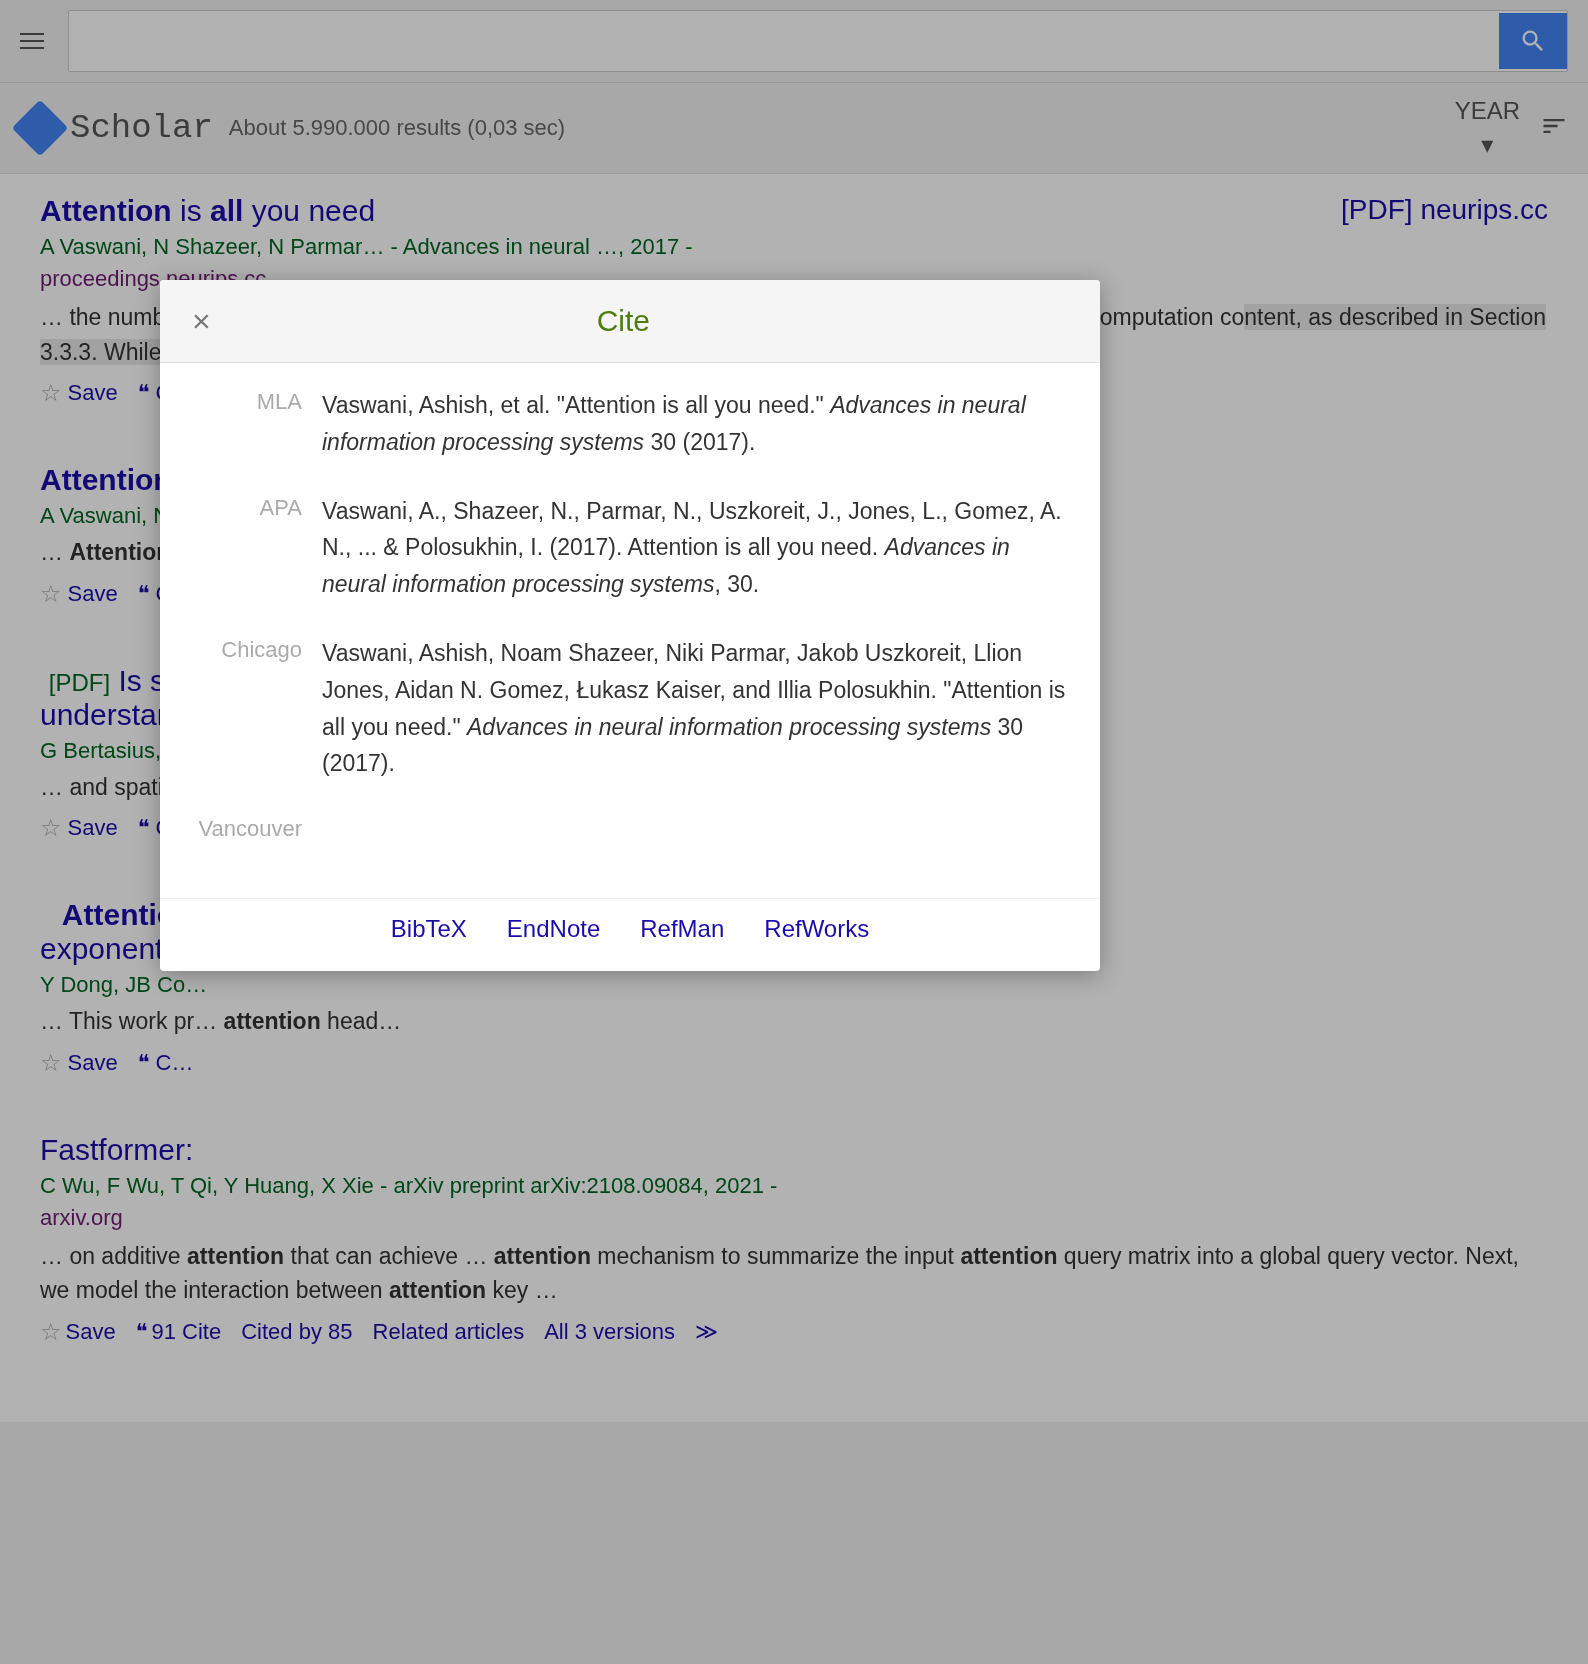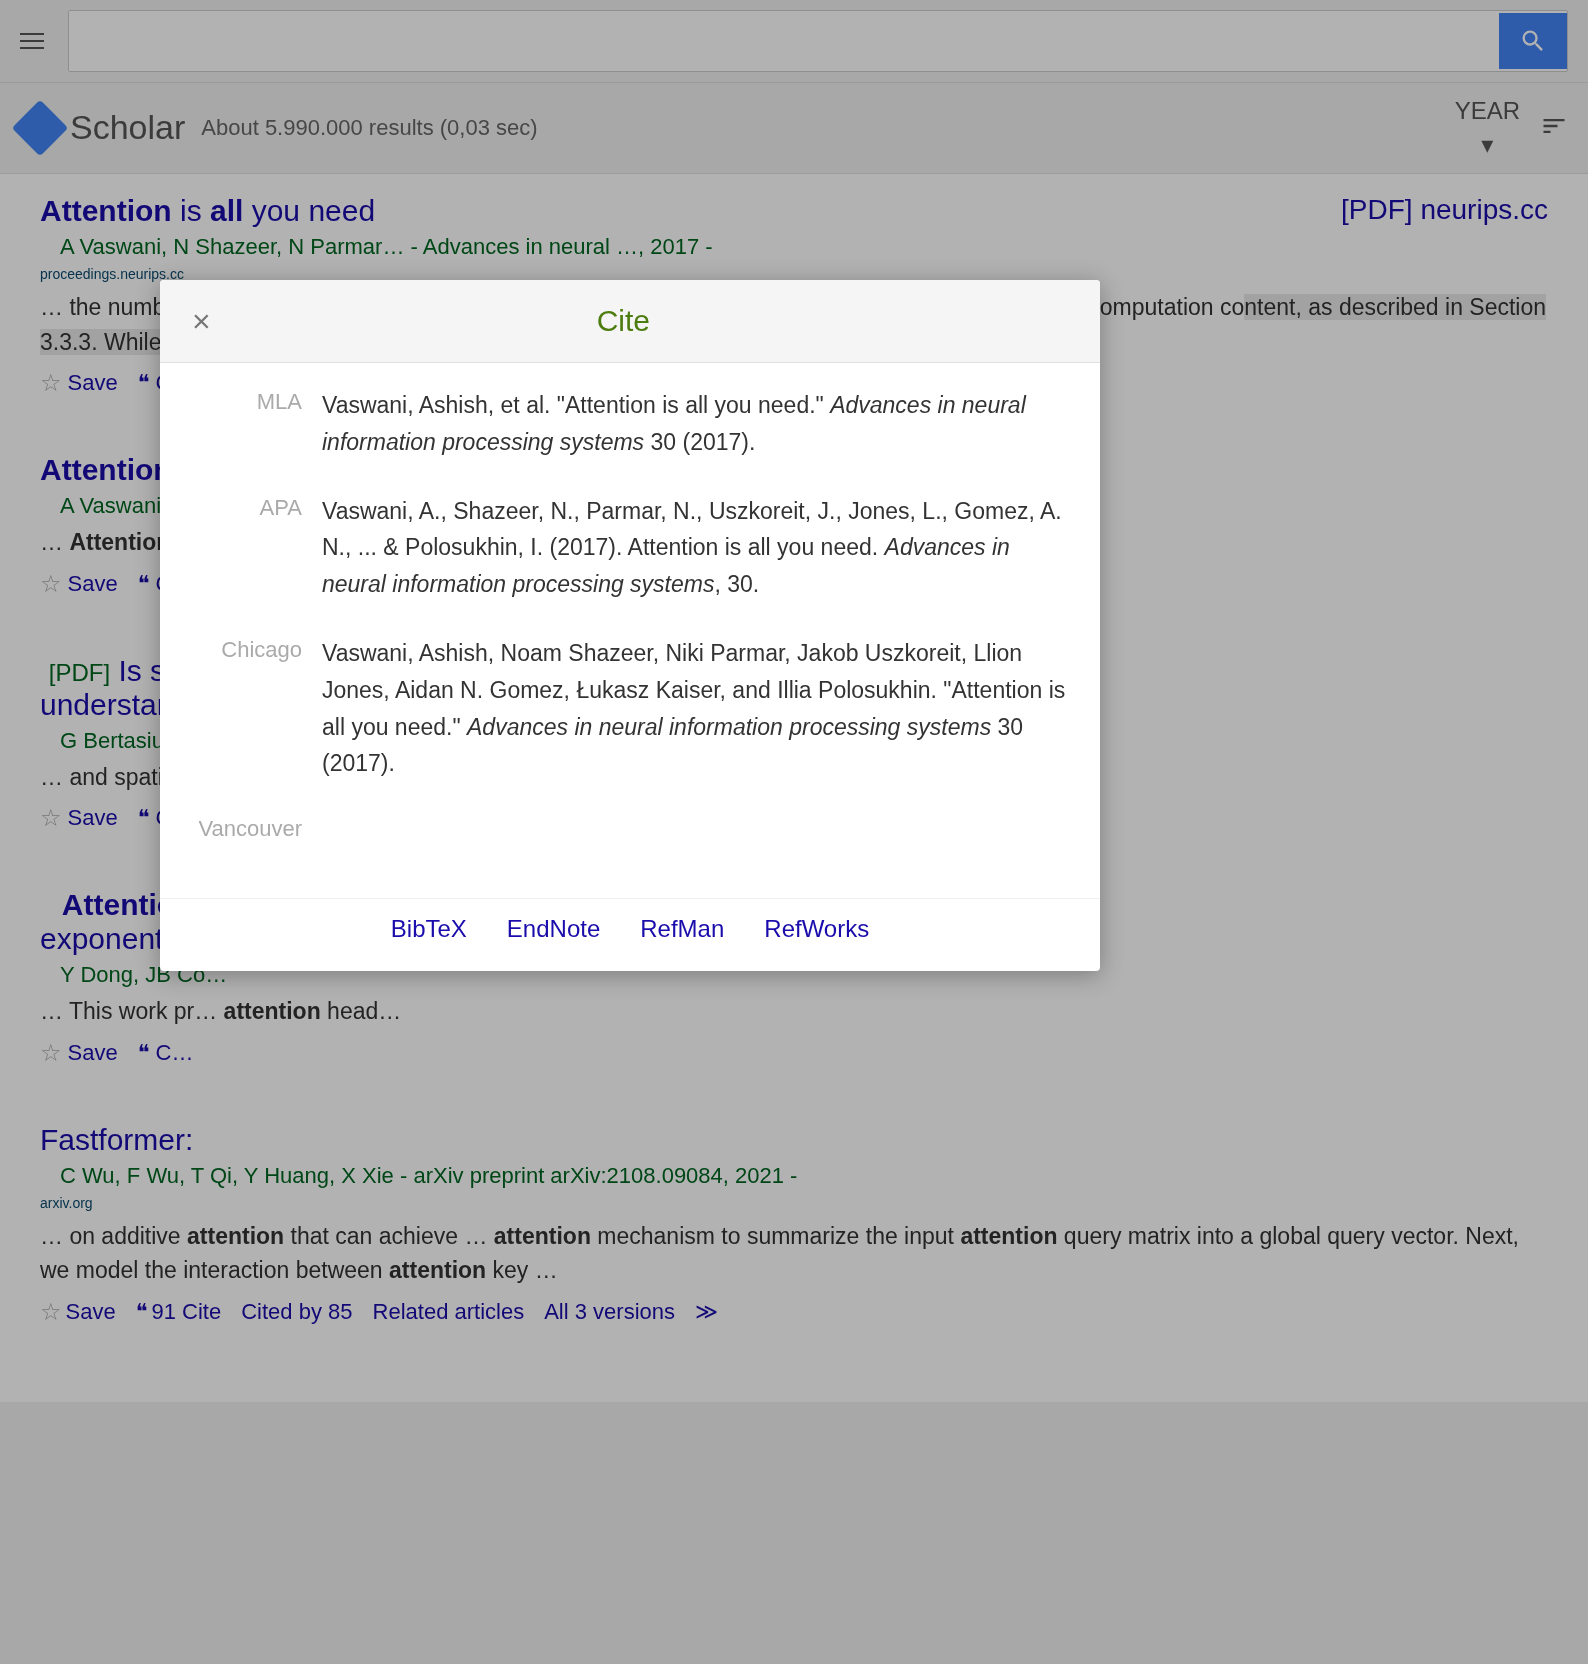--- a/index.html
+++ b/index.html
@@ -77,21 +77,22 @@
       justify-content: space-between;
       border-bottom: 1px solid #e0e0e0;
     }
     .scholar-left {
       display: flex;
       align-items: center;
       gap: 16px;
     }
     .scholar-logo {
       display: flex;
-      align-items: flex-start;
+      align-items: center;
+      font-family: Liberation Mono, monospace;
     }
     .scholar-diamond {
       width: 40px;
       height: 40px;
       background: #4285f4;
       transform: rotate(45deg);
       border-radius: 4px;
       margin-right: 10px;
     }
     .scholar-title {
@@ -153,26 +154,25 @@
       font-weight: bold;
       white-space: nowrap;
       text-align: right;
     }
     .pdf-link span { font-weight: normal; }
 
     .result-meta {
       font-size: 22px;
       color: #006621;
       margin-bottom: 6px;
-      margin-left: 20px;
     }
     .result-meta a { color: #006621; text-decoration: none; }
     .result-url {
-      font-size: 14px;
-      color: #0c4a6e;
+      font-size: 22px;
+      color: #701a75;
       margin-bottom: 8px;
     }
     .result-snippet {
       font-size: 23px;
       color: #333;
       line-height: 1.5;
     }
     .result-snippet strong { font-weight: bold; }
 
     .result-actions {

